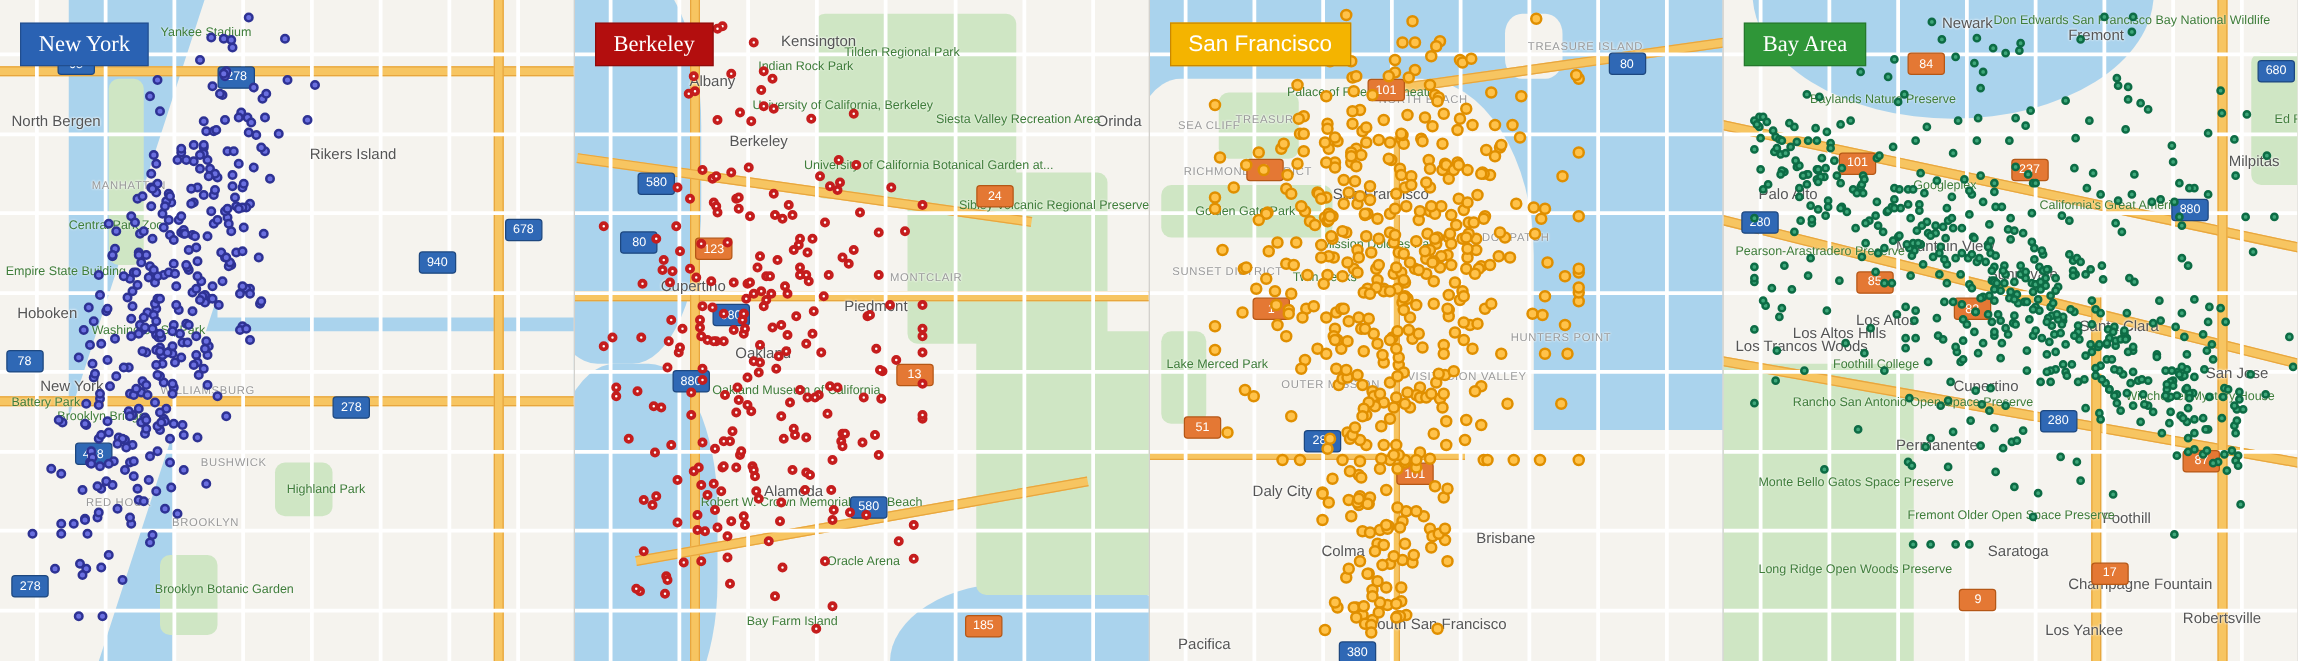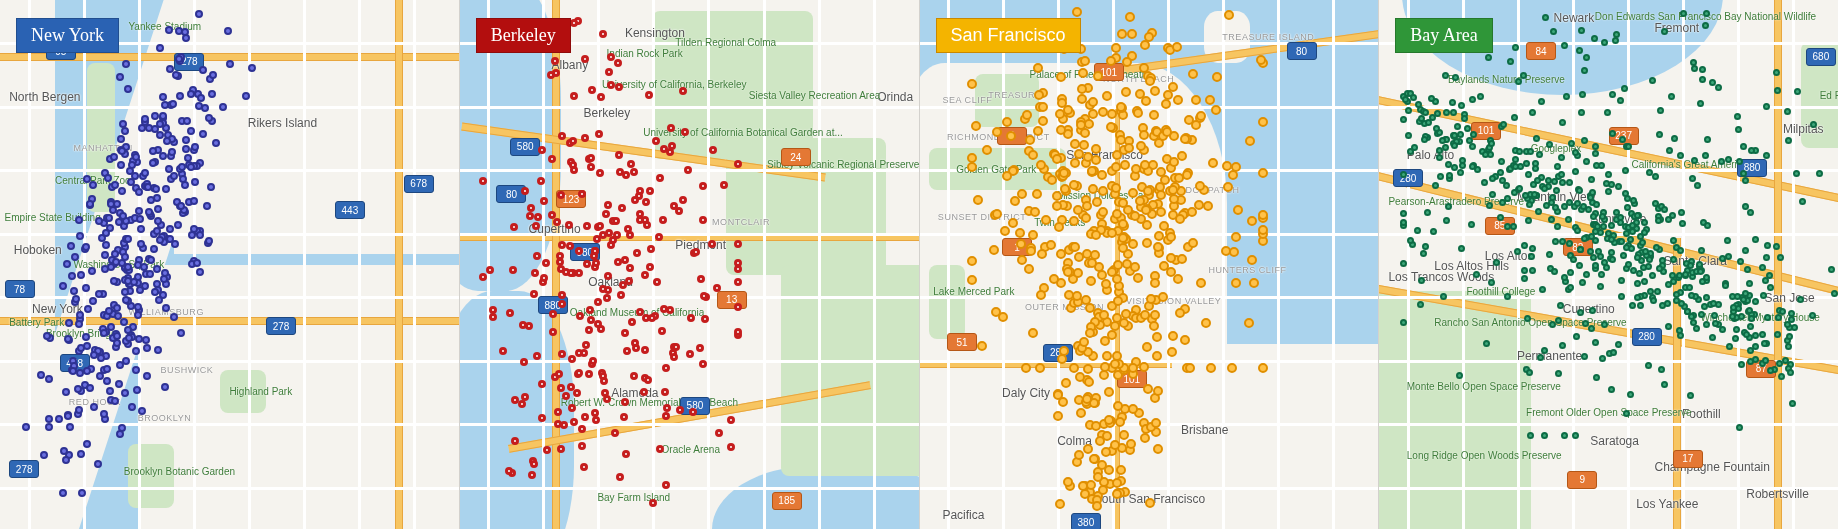--- a/index.html
+++ b/index.html
@@ -81,21 +81,21 @@
       <div class="poi" style="left: 50%; top: 73%;">Highland Park</div>
       <div class="poi" style="left: 2%; top: 60%;">Battery Park</div>
       <div class="poi" style="left: 16%; top: 49%;">Washington Sq Park</div>
       <div class="city" style="font-size: 9px; letter-spacing: 0.06em; color: rgb(153, 153, 153); left: 35%; top: 69%;">BUSHWICK</div>
       <div class="city" style="font-size: 9px; letter-spacing: 0.06em; color: rgb(153, 153, 153); left: 15%; top: 75%;">RED HOOK</div>
       <div class="city" style="font-size: 9px; letter-spacing: 0.06em; color: rgb(153, 153, 153); left: 28%; top: 58%;">WILLIAMSBURG</div>
       <div class="poi" style="left: 27%; top: 88%;">Brooklyn Botanic Garden</div>
       <div class="shield" style="left: 10%; top: 8%;">95</div>
       <div class="shield" style="left: 38%; top: 10%;">278</div>
       <div class="shield" style="left: 88%; top: 33%;">678</div>
-      <div class="shield" style="left: 73%; top: 38%;">443</div>
+      <div class="shield" style="left: 73%; top: 38%;">940</div>
       <div class="shield" style="left: 1%; top: 53%;">78</div>
       <div class="shield" style="left: 13%; top: 67%;">478</div>
       <div class="shield" style="left: 2%; top: 87%;">278</div>
       <div class="shield" style="left: 58%; top: 60%;">278</div>
       <div class="dot-layer">
         <div class="dot ny" style="left: 34.7322%; top: 54.9346%;"></div>
         <div class="dot ny" style="left: 30.8199%; top: 53.2889%;"></div>
         <div class="dot ny" style="left: 28.6944%; top: 34.7774%;"></div>
         <div class="dot ny" style="left: 40.2423%; top: 37.4194%;"></div>
         <div class="dot ny" style="left: 36.4946%; top: 32.9915%;"></div>
@@ -502,21 +502,21 @@
       <div class="city" style="left: 27%; top: 20%;">Berkeley</div>
       <div class="city" style="left: 28%; top: 52%;">Oakland</div>
       <div class="city" style="left: 20%; top: 11%;">Albany</div>
       <div class="city" style="left: 15%; top: 42%;">Cupertino</div>
       <div class="city" style="left: 33%; top: 73%;">Alameda</div>
       <div class="city" style="left: 47%; top: 45%;">Piedmont</div>
       <div class="city" style="left: 91%; top: 17%;">Orinda</div>
       <div class="city" style="left: 36%; top: 5%;">Kensington</div>
       <div class="city" style="font-size: 9px; letter-spacing: 0.06em; color: rgb(153, 153, 153); left: 55%; top: 41%;">MONTCLAIR</div>
       <div class="poi" style="left: 32%; top: 9%;">Indian Rock Park</div>
-      <div class="poi" style="left: 47%; top: 7%;">Tilden Regional Colma</div>
+      <div class="poi" style="left: 47%; top: 7%;">Tilden Regional Park</div>
       <div class="poi" style="left: 31%; top: 15%;">University of California, Berkeley</div>
       <div class="poi" style="left: 40%; top: 24%;">University of California Botanical Garden at...</div>
       <div class="poi" style="left: 63%; top: 17%;">Siesta Valley Recreation Area</div>
       <div class="poi" style="left: 67%; top: 30%;">Sibley Volcanic Regional Preserve</div>
       <div class="poi" style="left: 24%; top: 58%;">Oakland Museum of California</div>
       <div class="poi" style="left: 22%; top: 75%;">Robert W. Crown Memorial State Beach</div>
       <div class="poi" style="left: 44%; top: 84%;">Oracle Arena</div>
       <div class="poi" style="left: 30%; top: 93%;">Bay Farm Island</div>
       <div class="shield" style="left: 11%; top: 26%;">580</div>
       <div class="shield" style="left: 8%; top: 35%;">80</div>
@@ -819,21 +819,21 @@
       <div class="city" style="left: 57%; top: 80%;">Brisbane</div>
       <div class="city" style="left: 38%; top: 93%;">South San Francisco</div>
       <div class="city" style="left: 30%; top: 82%;">Colma</div>
       <div class="city" style="left: 5%; top: 96%;">Pacifica</div>
       <div class="city" style="font-size: 9px; letter-spacing: 0.06em; color: rgb(153, 153, 153); left: 5%; top: 18%;">SEA CLIFF</div>
       <div class="city" style="font-size: 9px; letter-spacing: 0.06em; color: rgb(153, 153, 153); left: 6%; top: 25%;">RICHMOND DISTRICT</div>
       <div class="city" style="font-size: 9px; letter-spacing: 0.06em; color: rgb(153, 153, 153); left: 4%; top: 40%;">SUNSET DISTRICT</div>
       <div class="city" style="font-size: 9px; letter-spacing: 0.06em; color: rgb(153, 153, 153); left: 23%; top: 57%;">OUTER MISSION</div>
       <div class="city" style="font-size: 9px; letter-spacing: 0.06em; color: rgb(153, 153, 153); left: 58%; top: 35%;">DOGPATCH</div>
       <div class="city" style="font-size: 9px; letter-spacing: 0.06em; color: rgb(153, 153, 153); left: 40%; top: 14%;">NORTH BEACH</div>
-      <div class="city" style="font-size: 9px; letter-spacing: 0.06em; color: rgb(153, 153, 153); left: 63%; top: 50%;">HUNTERS CLIFF</div>
+      <div class="city" style="font-size: 9px; letter-spacing: 0.06em; color: rgb(153, 153, 153); left: 63%; top: 50%;">HUNTERS POINT</div>
       <div class="city" style="font-size: 9px; letter-spacing: 0.06em; color: rgb(153, 153, 153); left: 45%; top: 56%;">VISITACION VALLEY</div>
       <div class="city" style="font-size: 9px; letter-spacing: 0.06em; color: rgb(153, 153, 153); left: 66%; top: 6%;">TREASURE ISLAND</div>
       <div class="poi" style="left: 24%; top: 13%;">Palace of Fine Arts Theatre</div>
       <div class="poi" style="left: 8%; top: 31%;">Golden Gate Park</div>
       <div class="poi" style="left: 30%; top: 36%;">Mission Dolores Park</div>
       <div class="poi" style="left: 25%; top: 41%;">Twin Peaks</div>
       <div class="poi" style="left: 3%; top: 54%;">Lake Merced Park</div>
       <div class="city" style="font-size: 9px; letter-spacing: 0.06em; color: rgb(153, 153, 153); left: 15%; top: 17%;">TREASURE</div>
       <div class="shield" style="left: 80%; top: 8%;">80</div>
       <div class="shield shieldO" style="left: 38%; top: 12%;">101</div>
@@ -1410,21 +1410,21 @@
       <div class="city" style="left: 66%; top: 77%;">Foothill</div>
       <div class="city" style="left: 56%; top: 94%;">Los Yankee</div>
       <div class="city" style="left: 2%; top: 51%;">Los Trancos Woods</div>
       <div class="city" style="left: 30%; top: 66%;">Permanente</div>
       <div class="city" style="left: 80%; top: 92%;">Robertsville</div>
       <div class="city" style="left: 60%; top: 87%;">Champagne Fountain</div>
       <div class="poi" style="left: 33%; top: 27%;">Googleplex</div>
       <div class="poi" style="left: 55%; top: 30%;">California's Great America</div>
       <div class="poi" style="left: 2%; top: 37%;">Pearson-Arastradero Preserve</div>
       <div class="poi" style="left: 12%; top: 60%;">Rancho San Antonio Open Space Preserve</div>
-      <div class="poi" style="left: 6%; top: 72%;">Monte Bello Open Space Preserve</div>
+      <div class="poi" style="left: 6%; top: 72%;">Monte Bello Gatos Space Preserve</div>
       <div class="poi" style="left: 6%; top: 85%;">Long Ridge Open Woods Preserve</div>
       <div class="poi" style="left: 32%; top: 77%;">Fremont Older Open Space Preserve</div>
       <div class="poi" style="left: 70%; top: 59%;">Winchester Mystery House</div>
       <div class="poi" style="left: 19%; top: 54%;">Foothill College</div>
       <div class="poi" style="left: 96%; top: 17%;">Ed R. Levin County Park</div>
       <div class="poi" style="left: 15%; top: 14%;">Baylands Nature Preserve</div>
       <div class="poi" style="left: 47%; top: 2%;">Don Edwards San Francisco Bay National Wildlife</div>
       <div class="shield shieldO" style="left: 20%; top: 23%;">101</div>
       <div class="shield" style="left: 3%; top: 32%;">280</div>
       <div class="shield shieldO" style="left: 23%; top: 41%;">85</div>

